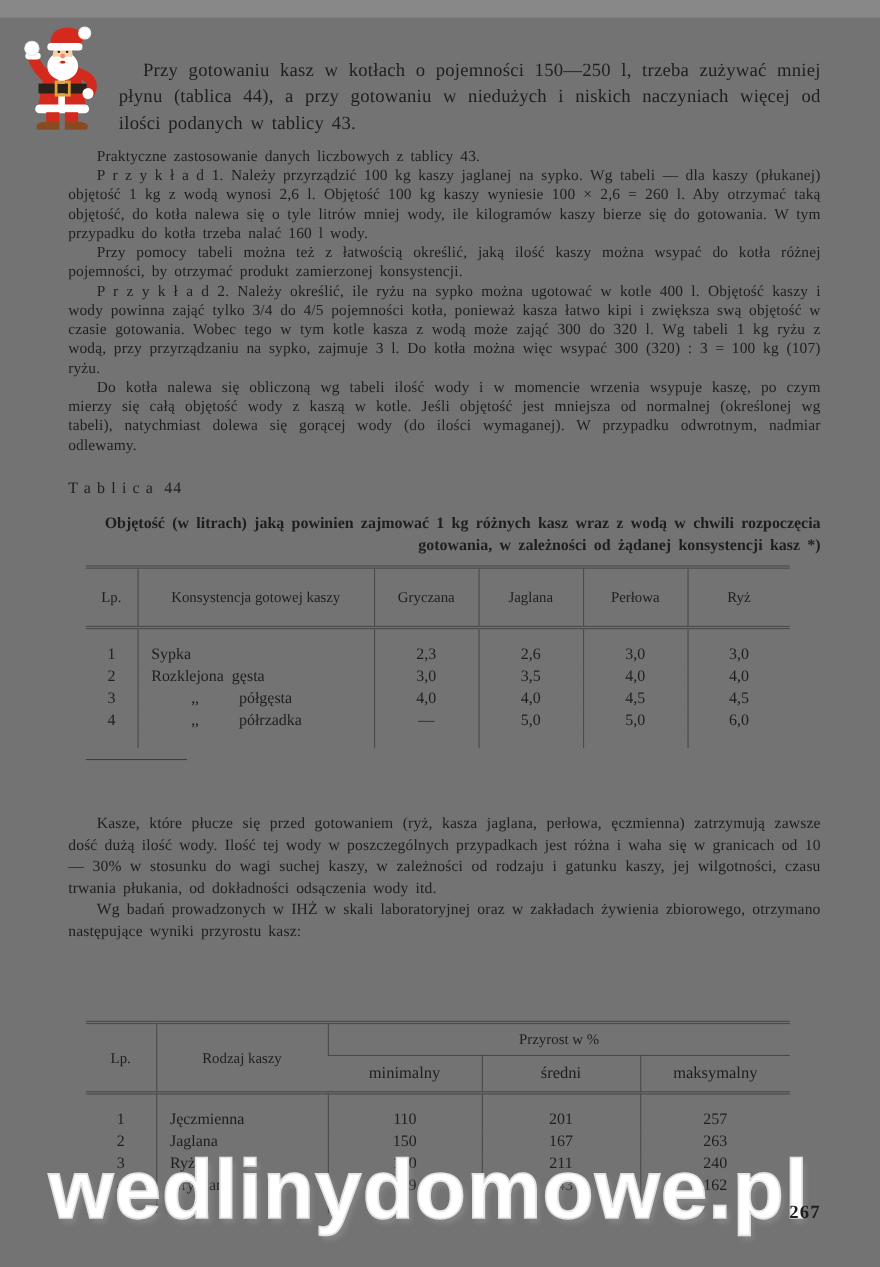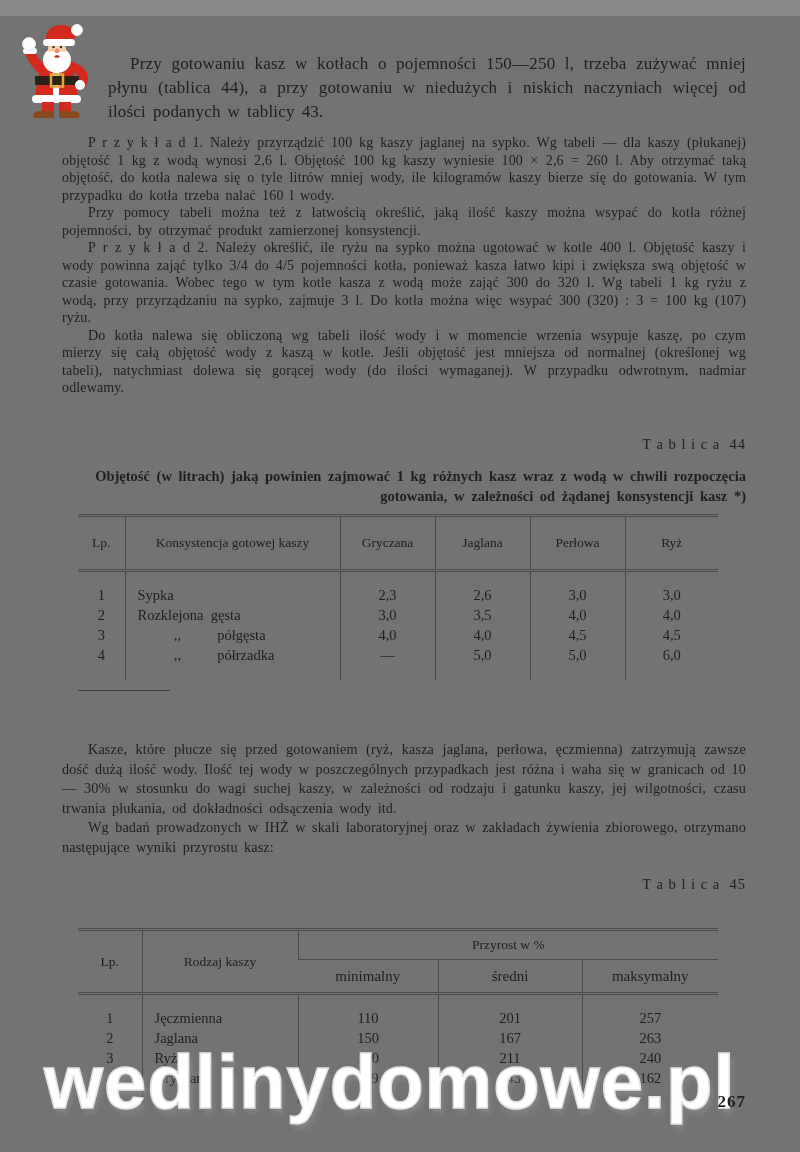--- a/index.html
+++ b/index.html
@@ -27,21 +27,21 @@
     word-spacing:2.6px;letter-spacing:0.15px;
   }
   .body1 p,.body2 p{margin:0;text-indent:26px;}
   .body2{
     position:absolute;left:62px;top:724px;width:684px;
     font-size:14.2px;line-height:19.5px;text-align:justify;
     word-spacing:2.6px;letter-spacing:0.15px;
   }
   
   .tab-label{
-    position:absolute;left:62px;width:684px;text-align:right;
+    position:absolute;left:62px;width:684px;text-align:left;
     font-size:14.5px;letter-spacing:1px;white-space:pre;
   }
   .t44-label{top:420px;}
   .t45-label{top:860px;}
   .t44-caption{
     position:absolute;left:62px;top:450px;width:684px;
     font-weight:bold;font-size:14.5px;line-height:20px;text-align:right;
     word-spacing:3px;
   }
   .t45-title{
@@ -115,20 +115,21 @@
     <circle cx="51" cy="33" r="2.2" fill="#e58d6f"></circle>
     <ellipse cx="51" cy="38.5" rx="2.4" ry="1.3" fill="#b03020"></ellipse>
     <path d="M40 25 Q38 8 55 7 Q68 7 70 18 L66 24 Z" fill="#d42a1e"></path>
     <rect x="37" y="21" width="32" height="7" rx="3.5" fill="#ffffff"></rect>
     <circle cx="71" cy="12" r="5.5" fill="#ffffff" stroke="#ececec"></circle>
   </svg>
 
   <div class="intro">Przy gotowaniu kasz w kotłach o pojemności 150—250 l, trzeba zużywać mniej płynu (tablica 44), a przy gotowaniu w niedużych i niskich naczyniach więcej od ilości podanych w tablicy 43.</div>
 
   <div class="body1">
+    <p>Praktyczne zastosowanie danych liczbowych z tablicy 43.</p>
     <p>P r z y k ł a d  1. Należy przyrządzić 100 kg kaszy jaglanej na sypko. Wg tabeli — dla kaszy (płukanej) objętość 1 kg z wodą wynosi 2,6 l. Objętość 100 kg kaszy wyniesie 100 × 2,6 = 260 l. Aby otrzymać taką objętość, do kotła nalewa się o tyle litrów mniej wody, ile kilogramów kaszy bierze się do gotowania. W tym przypadku do kotła trzeba nalać 160 l wody.</p>
     <p>Przy pomocy tabeli można też z łatwością określić, jaką ilość kaszy można wsypać do kotła różnej pojemności, by otrzymać produkt zamierzonej konsystencji.</p>
     <p>P r z y k ł a d  2. Należy określić, ile ryżu na sypko można ugotować w kotle 400 l. Objętość kaszy i wody powinna zająć tylko 3/4 do 4/5 pojemności kotła, ponieważ kasza łatwo kipi i zwiększa swą objętość w czasie gotowania. Wobec tego w tym kotle kasza z wodą może zająć 300 do 320 l. Wg tabeli 1 kg ryżu z wodą, przy przyrządzaniu na sypko, zajmuje 3 l. Do kotła można więc wsypać 300 (320) : 3 = 100 kg (107) ryżu.</p>
     <p>Do kotła nalewa się obliczoną wg tabeli ilość wody i w momencie wrzenia wsypuje kaszę, po czym mierzy się całą objętość wody z kaszą w kotle. Jeśli objętość jest mniejsza od normalnej (określonej wg tabeli), natychmiast dolewa się gorącej wody (do ilości wymaganej). W przypadku odwrotnym, nadmiar odlewamy.</p>
   </div>
 
   <div class="tab-label t44-label">T a b l i c a  44</div>
   <div class="t44-caption">Objętość (w litrach) jaką powinien zajmować 1 kg różnych kasz wraz z wodą w chwili rozpoczęcia gotowania, w zależności od żądanej konsystencji kasz *)</div>
 
   <table class="t44">
@@ -194,21 +195,20 @@
     </tbody>
   </table>
 
   <div class="footnote-rule"></div>
 
   <div class="body2">
     <p>Kasze, które płucze się przed gotowaniem (ryż, kasza jaglana, perłowa, ęczmienna) zatrzymują zawsze dość dużą ilość wody. Ilość tej wody w poszczególnych przypadkach jest różna i waha się w granicach od 10 — 30% w stosunku do wagi suchej kaszy, w zależności od rodzaju i gatunku kaszy, jej wilgotności, czasu trwania płukania, od dokładności odsączenia wody itd.</p>
     <p>Wg badań prowadzonych w IHŻ w skali laboratoryjnej oraz w zakładach żywienia zbiorowego, otrzymano następujące wyniki przyrostu kasz:</p>
   </div>
 
-  <div class="tab-label t45-label">T a b l i c a  45</div>
 
   <table class="t45">
     <colgroup>
         <col style="width:64px">
         <col style="width:156px">
         <col style="width:140px">
         <col style="width:144px">
         <col style="width:136px">
       </colgroup>
     <thead>

